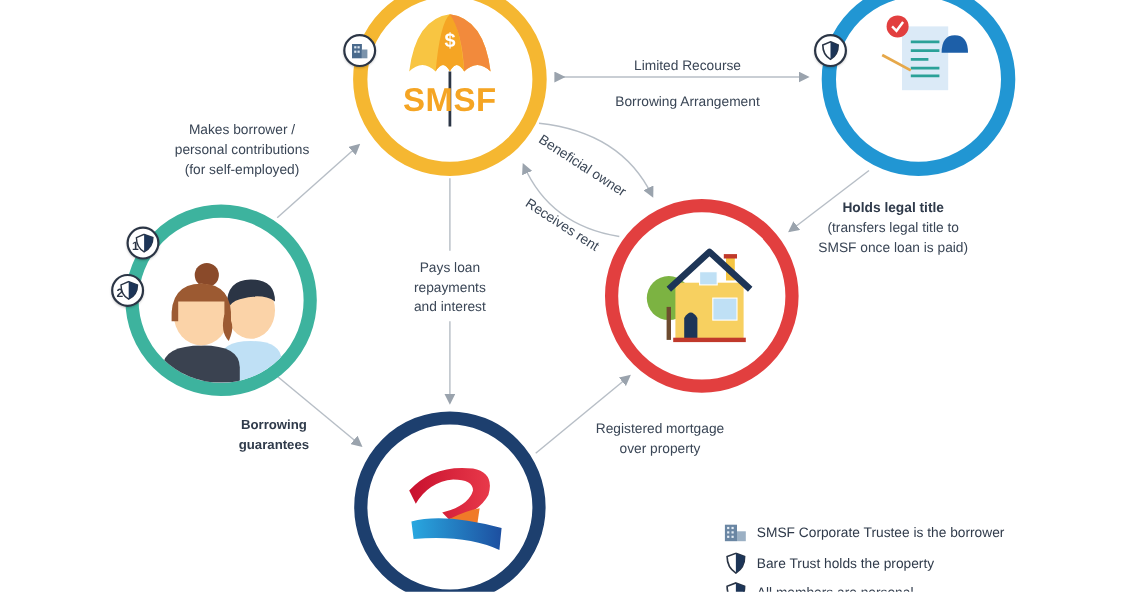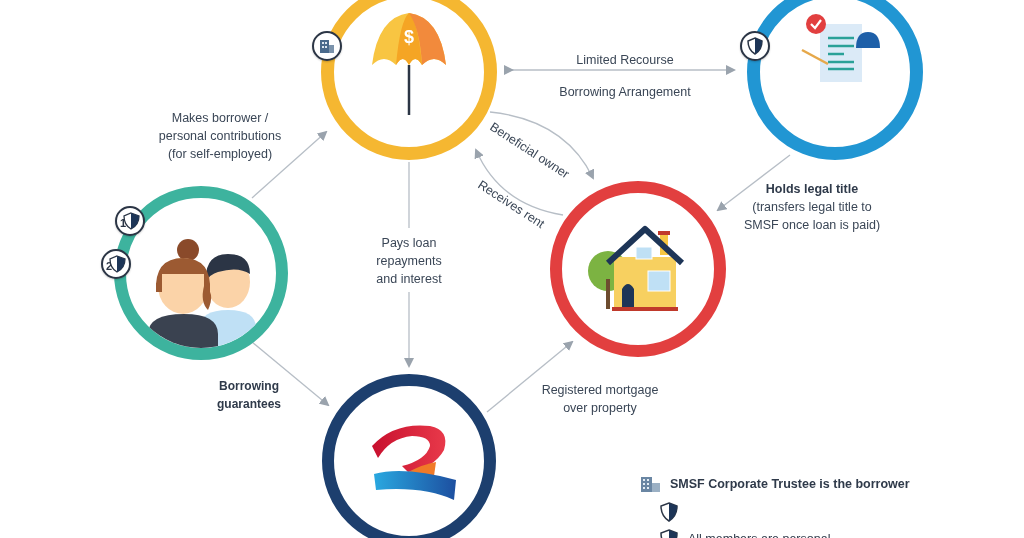--- a/index.html
+++ b/index.html
@@ -67,20 +67,21 @@
 </svg>
 
 <div class="ring" style="left:321px; top:-16px; width:176px; height:176px; border:13px solid #f5b731;">
   <svg class="abs" style="left:36px; top:10px;" width="78" height="115" viewBox="0 0 78 115">
     <path d="M2,58 Q8,10 39,6 Q70,10 76,58 Q64,46 52,58 Q45,46 39,58 Q33,46 26,58 Q14,46 2,58 z" fill="#f8c542"></path>
     <path d="M26,58 Q30,14 39,6 Q48,14 52,58 Q45,46 39,58 Q33,46 26,58 z" fill="#f5a524"></path>
     <path d="M39,6 Q70,10 76,58 Q64,46 52,58 Q50,22 39,6 z" fill="#f28a3c"></path>
     <text x="39" y="36" text-anchor="middle" font-size="18" font-weight="bold" fill="#fff" font-family="Liberation Sans, sans-serif">$</text>
     <line x1="39" y1="58" x2="39" y2="108" stroke="#2b3545" stroke-width="2.5"></line>
   </svg>
+  <div class="smsf-word">SMSF</div>
 </div>
 <div class="badge" style="left:312px; top:31px;">
   <svg width="18" height="18" viewBox="0 0 18 18">
     <rect x="2" y="3" width="9" height="13" fill="#4a6a8c"></rect>
     <rect x="11" y="8" width="5" height="8" fill="#7b93ab"></rect>
     <g fill="#dbe6f0">
         <rect x="4" y="5" width="2" height="2"></rect>
         <rect x="7" y="5" width="2" height="2"></rect>
         <rect x="4" y="9" width="2" height="2"></rect>
         <rect x="7" y="9" width="2" height="2"></rect>
@@ -191,40 +192,41 @@
 <div class="label" style="left:359px; top:252px; width:100px;">repayments</div>
 <div class="label" style="left:359px; top:270px; width:100px;">and interest</div>
 
 <div class="label" style="left:209px; top:377px; width:80px; font-weight:bold; color:#2f3a4a; font-size:12px;">Borrowing</div>
 <div class="label" style="left:209px; top:395px; width:80px; font-weight:bold; color:#2f3a4a; font-size:12px;">guarantees</div>
 
 <div class="label" style="left:530px; top:381px; width:140px;">Registered mortgage</div>
 <div class="label" style="left:530px; top:399px; width:140px;">over property</div>
 
 <div>
-  <div class="legend-row" style="left:640px; top:475px;font-weight:bold;">
+  <div class="legend-row" style="left:658px; top:475px;">
     <svg width="22" height="18" viewBox="0 0 22 18">
       <rect x="1" y="2" width="11" height="15" fill="#6a86a3"></rect>
       <rect x="12" y="8" width="8" height="9" fill="#9bb0c4"></rect>
       <g fill="#e3ecf4">
           <rect x="3" y="4" width="2" height="2"></rect>
           <rect x="7" y="4" width="2" height="2"></rect>
           <rect x="3" y="8" width="2" height="2"></rect>
           <rect x="7" y="8" width="2" height="2"></rect>
           <rect x="3" y="12" width="2" height="2"></rect>
           <rect x="7" y="12" width="2" height="2"></rect>
         </g>
     </svg>
     <span>SMSF Corporate Trustee is the borrower</span>
   </div>
   <div class="legend-row" style="left:660px; top:502px;">
     <svg width="18" height="20" viewBox="0 0 18 20">
       <path d="M9,1 L17,4 Q17,14 9,19 Q1,14 1,4 z" fill="#fff" stroke="#2b3545" stroke-width="1.5"></path>
       <path d="M9,1 L17,4 Q17,14 9,19 z" fill="#1d3557"></path>
     </svg>
+    <span style="margin-left:2px;">Bare Trust holds the property</span>
   </div>
   <div class="legend-row" style="left:660px; top:529px;">
     <svg width="18" height="20" viewBox="0 0 18 20">
       <path d="M9,1 L17,4 Q17,14 9,19 Q1,14 1,4 z" fill="#fff" stroke="#2b3545" stroke-width="1.5"></path>
       <path d="M9,1 L17,4 Q17,14 9,19 z" fill="#1d3557"></path>
     </svg>
     <span style="margin-left:2px;">All members are personal...</span>
   </div>
 </div>
 

